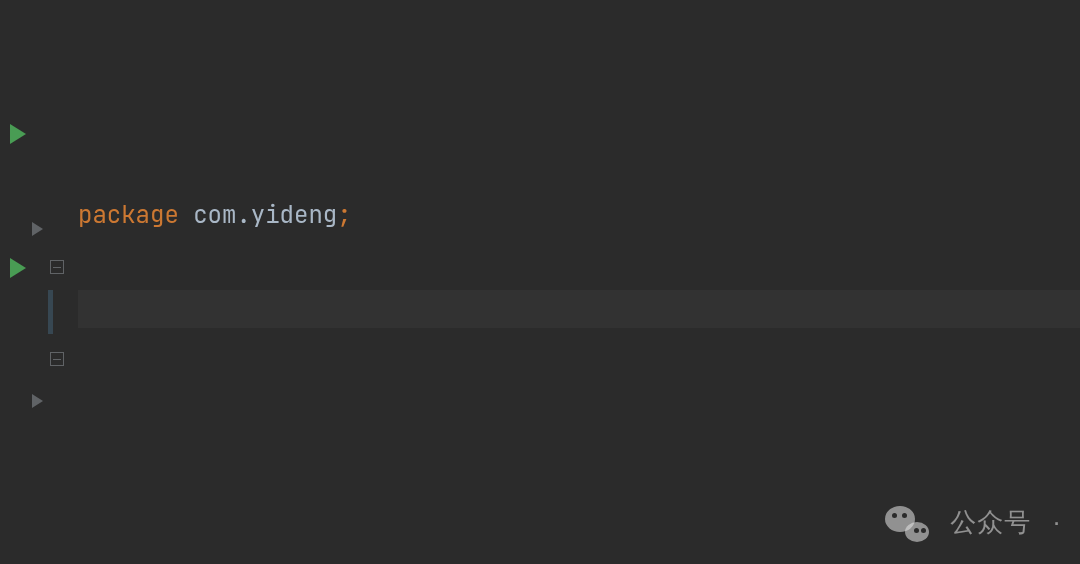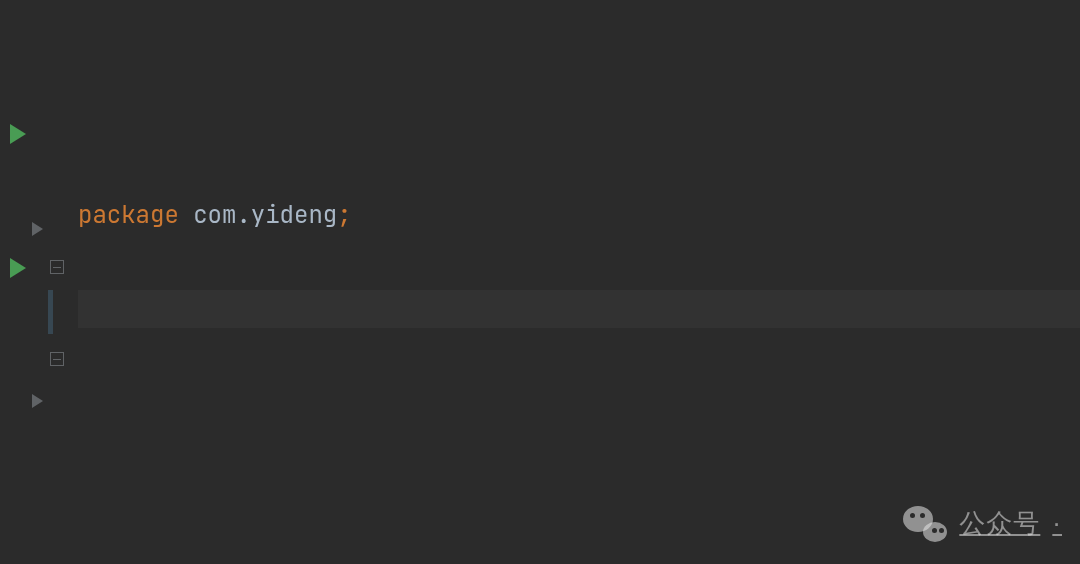--- a/index.html
+++ b/index.html
@@ -89,28 +89,27 @@
     background:#323232;
     z-index:0;
   }
   .code-area .line{ position:relative; z-index:1;text-align:center; }
 
   .watermark{
     position:absolute;
     right:18px;
     bottom:18px;
     display:flex;
-    align-items:center;
-    gap:12px;
+    align-items:flex-start;
+    gap:21px;
     color:rgba(230,230,230,0.55);
     font-family:"Helvetica Neue",Arial,sans-serif;
     font-size:26px;
     letter-spacing:1px;
     z-index:5;
-    text-decoration:underline;
   }
   .wx-icon{
     width:44px;height:44px;
     position:relative;
   }
   .wx-icon .big{
     position:absolute;left:0;top:4px;
     width:30px;height:26px;border-radius:50%;
     background:rgba(230,230,230,0.55);
   }

